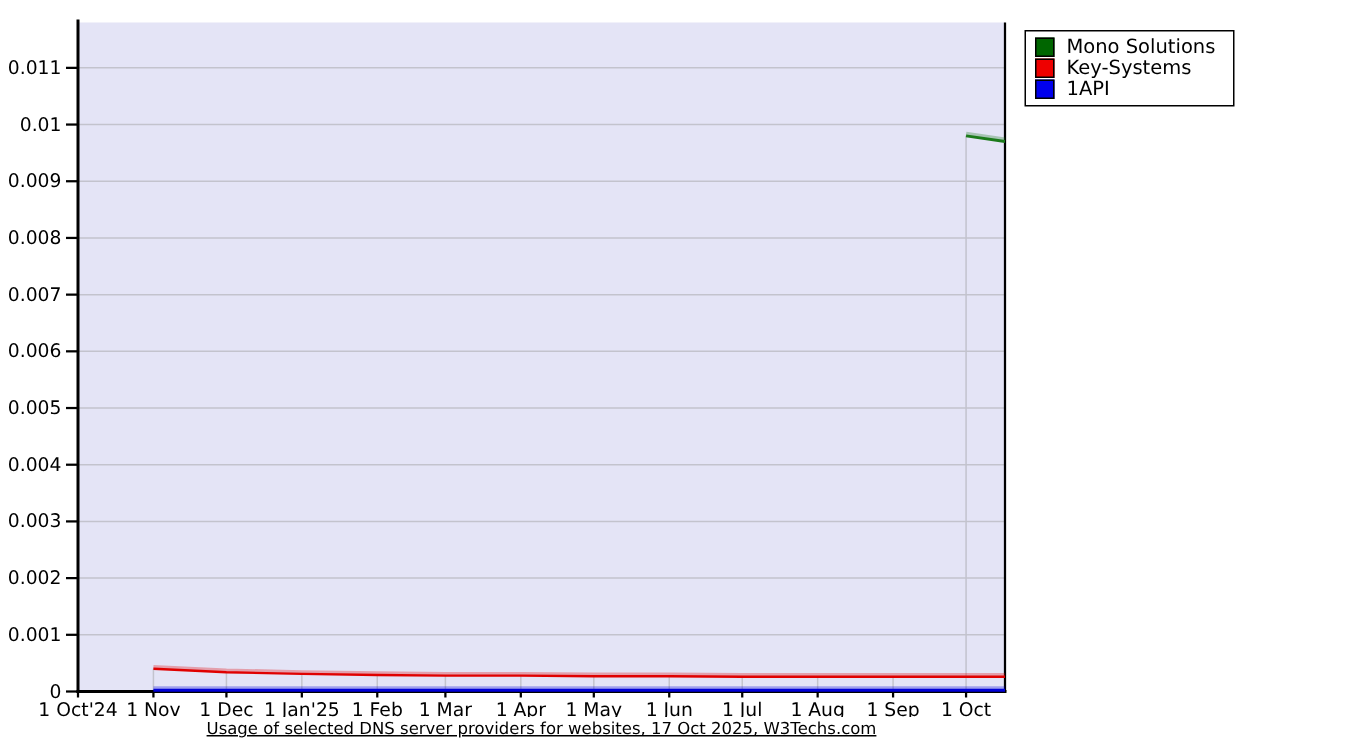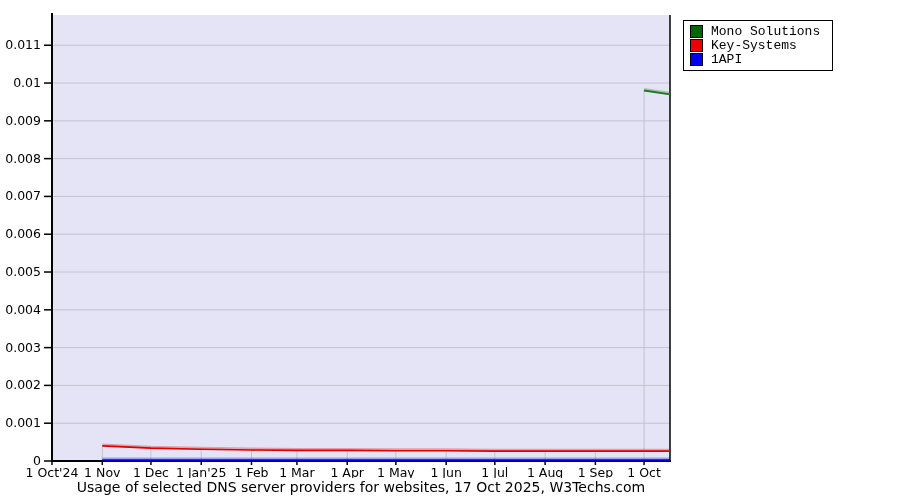--- a/index.html
+++ b/index.html
@@ -3,26 +3,26 @@
 <meta charset="utf-8">
 <style>
   html,body{margin:0;padding:0;background:#ffffff;}
   .stage{
     position:relative;width:900px;height:500px;background:#ffffff;overflow:hidden;
     font-family:"DejaVu Sans","Liberation Sans",sans-serif;
   }
   #chart{position:absolute;left:0;top:0;}
   .chart-title{
     position:absolute;left:52px;width:618px;top:479px;
-    text-align:center;font-size:14px;color:#000;white-space:nowrap;
+    text-align:center;font-size:11px;color:#000;white-space:nowrap;text-decoration:underline;
   }
   .legend{
     position:absolute;left:683px;top:20px;box-sizing:border-box;
     background:#ffffff;border:1.5px solid #000;
-    padding:4px 12px 4px 6px;display:flex;flex-direction:column;gap:1px;font-family:Liberation Mono, monospace;
+    padding:4px 12px 4px 6px;display:flex;flex-direction:column;gap:1px;
   }
   .legend-row{display:flex;align-items:center;gap:8px;line-height:13px;}
   .swatch{width:11px;height:11px;border:1px solid #000;flex:0 0 auto;display:inline-block;}
   .legend-label{font-size:13px;color:#000;white-space:nowrap;}
   svg text{font-family:"DejaVu Sans","Liberation Sans",sans-serif;}
 </style>
 </head>
 <body>
 
 <div class="stage">

